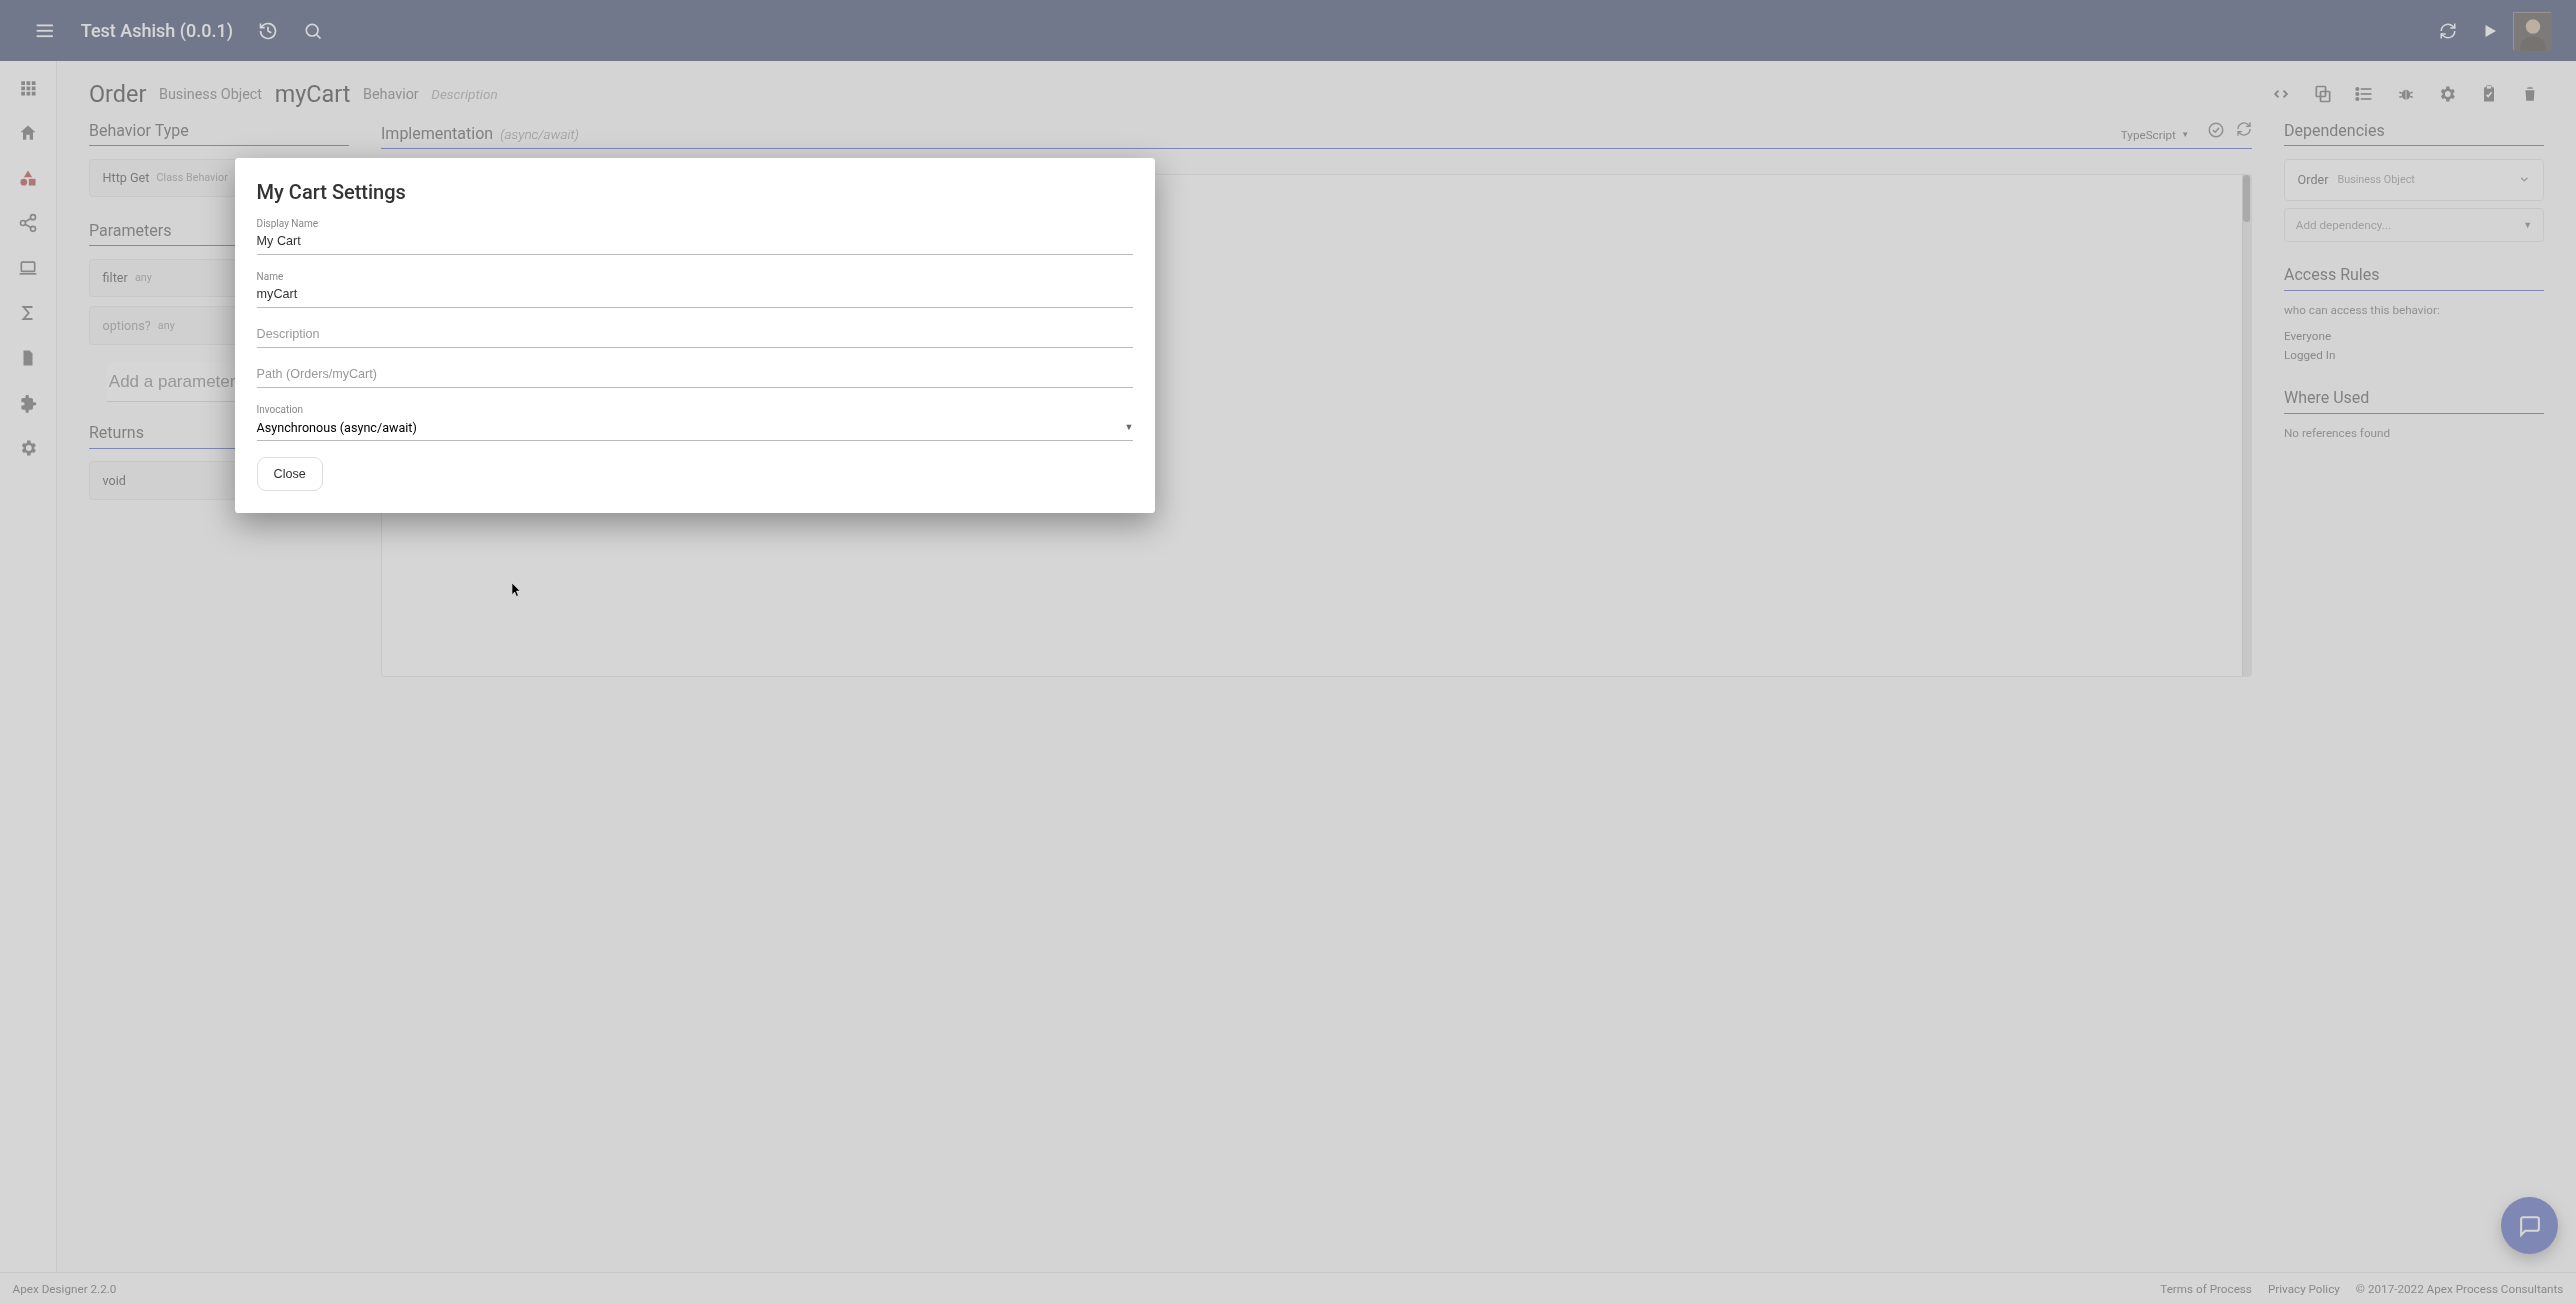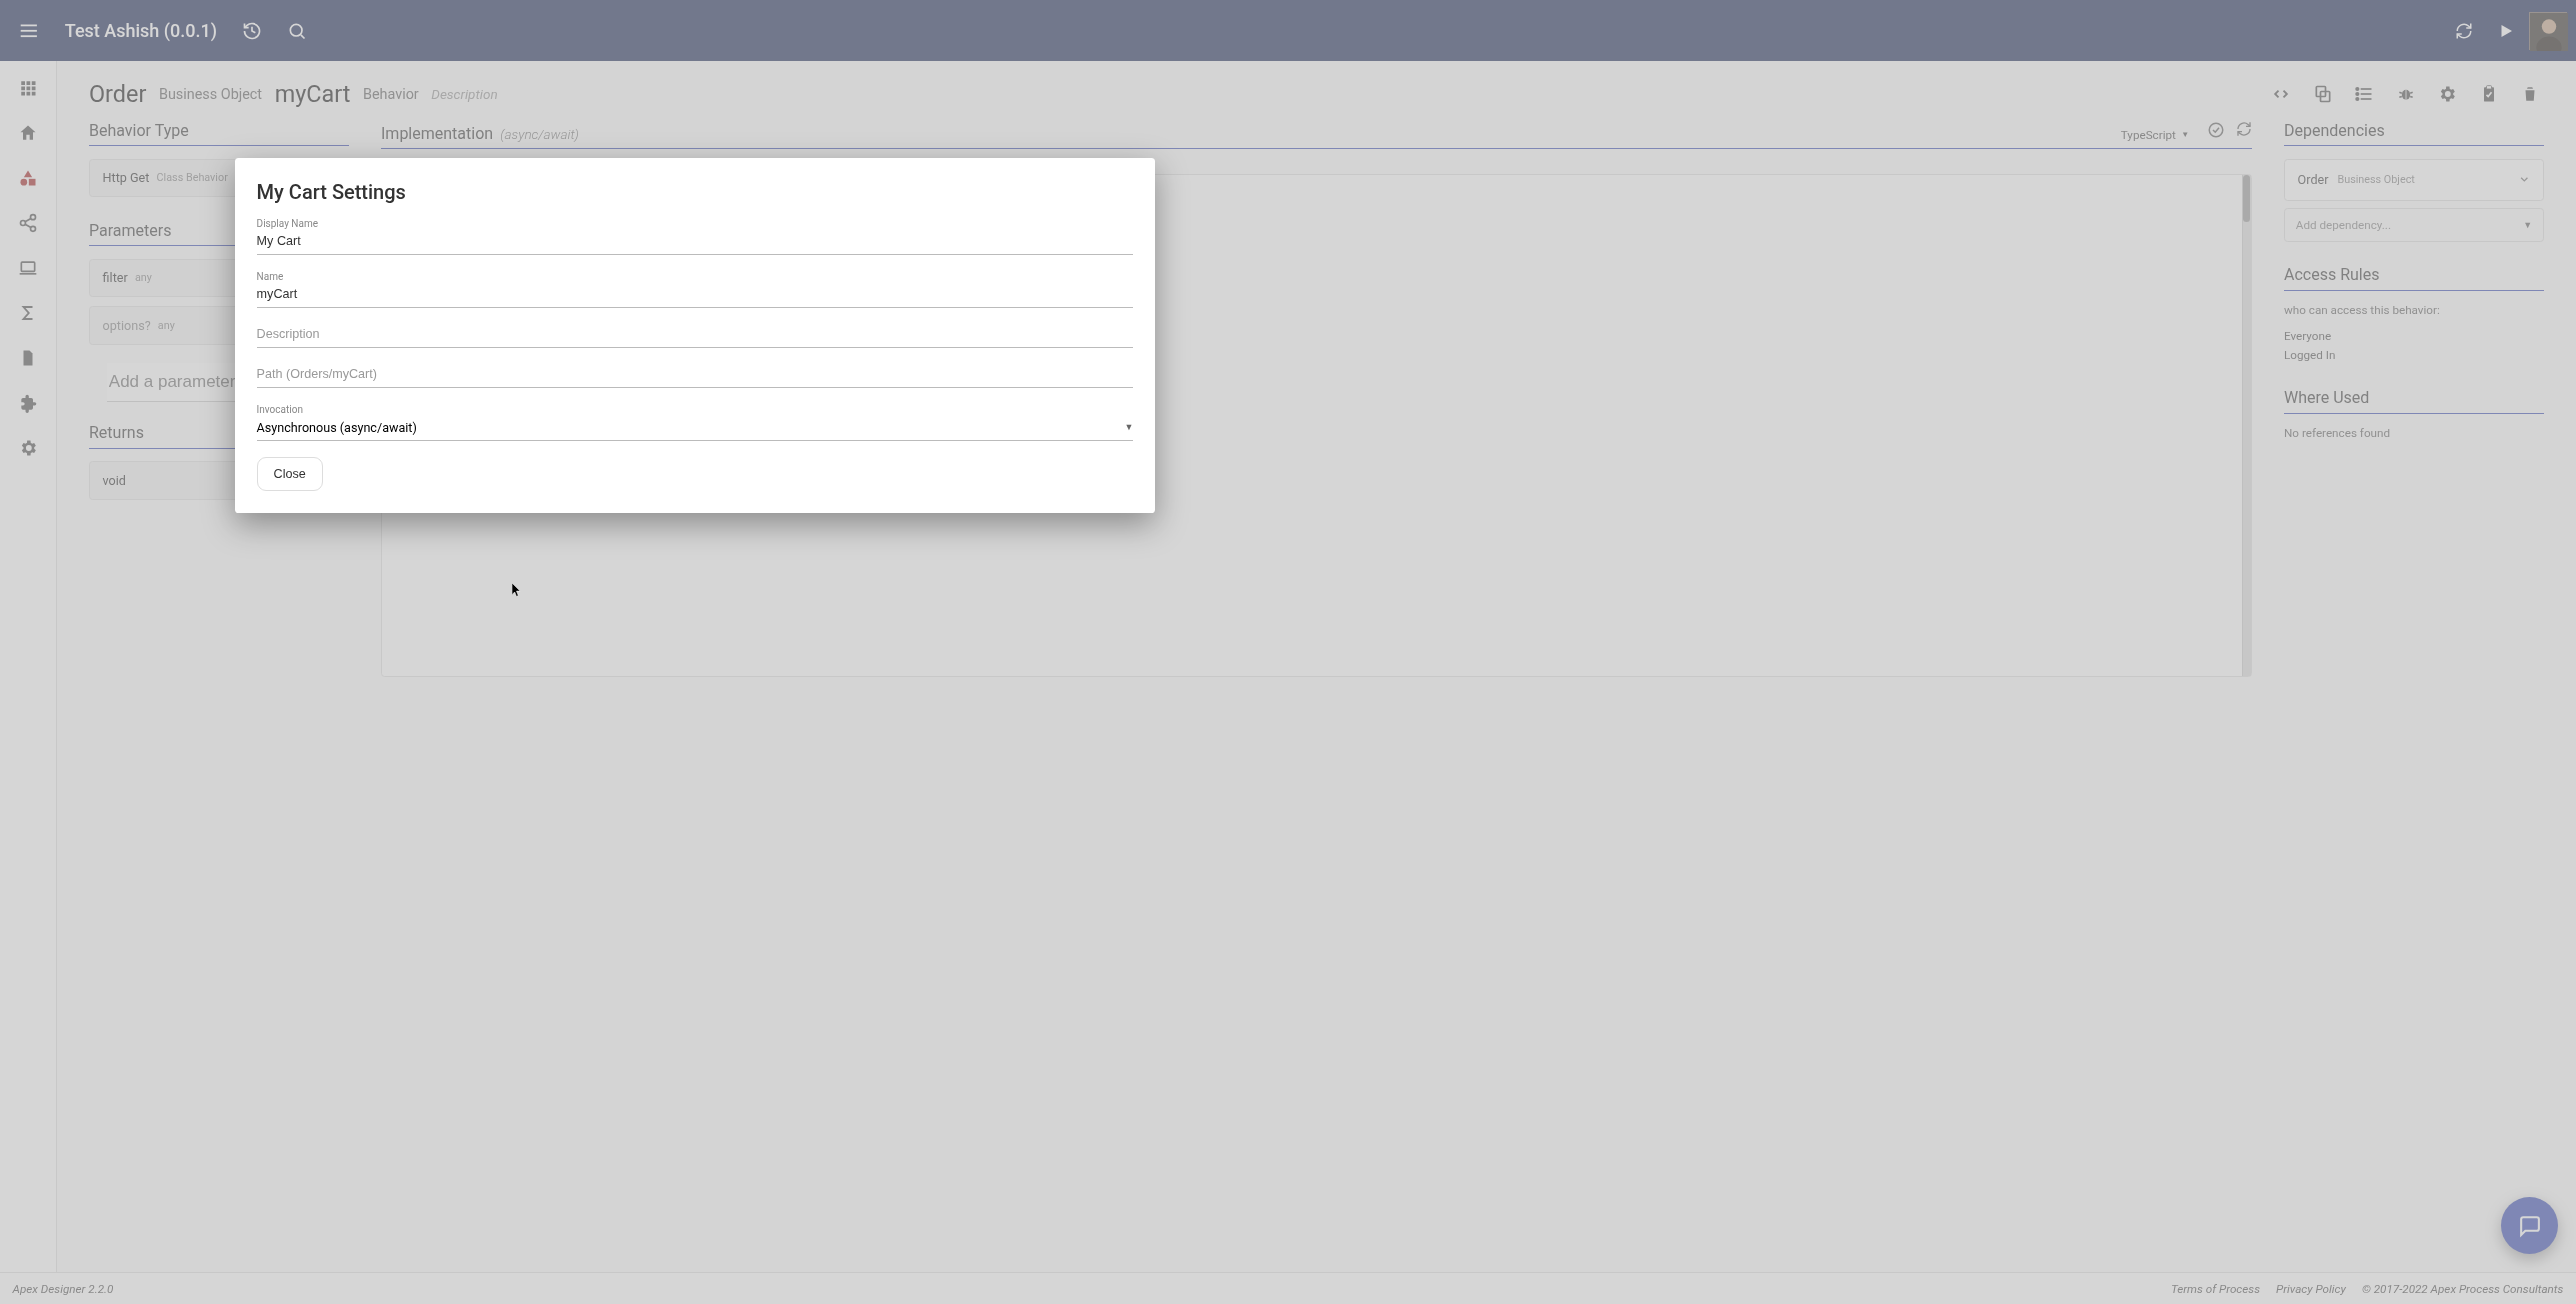--- a/index.html
+++ b/index.html
@@ -1,19 +1,19 @@
 <!DOCTYPE html>
 <html style="font-size:14.4px"><head>
   <meta charset="utf-8">
   <style>
     * { margin: 0; padding: 0; box-sizing: border-box; }
     html, body { width: 100%; height: 100%; font-family: Roboto, "Helvetica Neue", Arial, sans-serif; background: #fafafa; overflow: hidden; }
 
     
-    .topbar { height: 61px; background: #232f5c; display: flex; align-items: center; padding: 0 9px; color: #fff; gap: 7.2px; position: relative; }
+    .topbar { height: 61px; background: #232f5c; display: flex; align-items: center; padding: 0 25px; color: #fff; gap: 7.2px; position: relative; }
     .topbar .menu-btn, .topbar .icon-btn { padding: 9px; background: transparent; border: none; cursor: pointer; color: #fff; display: flex; align-items: center; justify-content: center; }
     .app-title { font-size: 18px; font-weight: 500; padding: 0 9px; white-space: nowrap; }
     .topbar-right { margin-left: auto; display: flex; align-items: center; gap: 5.4px; }
     .avatar { width: 38px; height: 38px; background: #5a4a42; display: inline-block; border: 0.9px solid rgba(255,255,255,0.2); }
 
     
     .shell { display: flex; height: calc(100% - 61px - 32px); position: relative; }
     .left-rail { width: 57px; background: #fff; border-right: 0.9px solid #e0e0e0; display: flex; flex-direction: column; align-items: center; padding-top: 16px; gap: 23.4px; }
     .left-rail .rail-icon { width: 21.6px; height: 21.6px; display: flex; align-items: center; justify-content: center; color: #555; cursor: pointer; }
     .left-rail .rail-icon.red { color: #a82a2a; }
@@ -57,21 +57,21 @@
     .dep-select .chev { margin-left: auto; color: #777; }
 
     .dep-add { width: 100%; border: 0.9px solid #ddd; border-radius: 3.6px; padding: 9px 10.8px; margin-top: 7.2px; color: #888; font-size: 11.7px; display: flex; align-items: center; }
     .dep-add .drop { margin-left: auto; font-size: 9px; color: #666; }
 
     .access-text { font-size: 11.7px; color: #666; margin-bottom: 9px; }
     .access-list div { font-size: 11.7px; color: #555; padding: 2.7px 0; }
     .norefs { font-size: 11.7px; color: #666; }
 
     
-    .footer { height: 32px; background: #fff; border-top: 0.9px solid #e0e0e0; display: flex; align-items: center; padding: 0 12.6px; font-size: 11.7px; color: #555; font-style: italic; }
+    .footer { height: 32px; background: #fff; border-top: 0.9px solid #e0e0e0; display: flex; align-items: center; padding: 0 12.6px; font-size: 11.7px; color: #555; }
     .footer .links { margin-left: auto; display: flex; gap: 16px; }
     .footer .links a { color: #555; text-decoration: none; }
 
     
     .scrim { position: absolute; inset: 0; background: rgba(180,180,180,0.55); z-index: 50; }
     .dialog { position: absolute; left: 235px; top: 158px; width: 920px; background: #fff; border-radius: 3.6px; box-shadow: 0 10.8px 32px rgba(0,0,0,0.35); z-index: 60; padding: 21.6px; }
     .dialog h2 { font-size: 20px; font-weight: 500; color: #333; margin-bottom: 14.4px; }
     .field { position: relative; margin-bottom: 16px; }
     .field .flabel { font-size: 10px; color: #888; display: block; margin-bottom: 1.8px; }
     .field input { width: 100%; border: none; border-bottom: 0.9px solid #bbb; font-size: 12.6px; padding: 3.6px 0 5.4px; background: transparent; outline: none; color: #333; }

